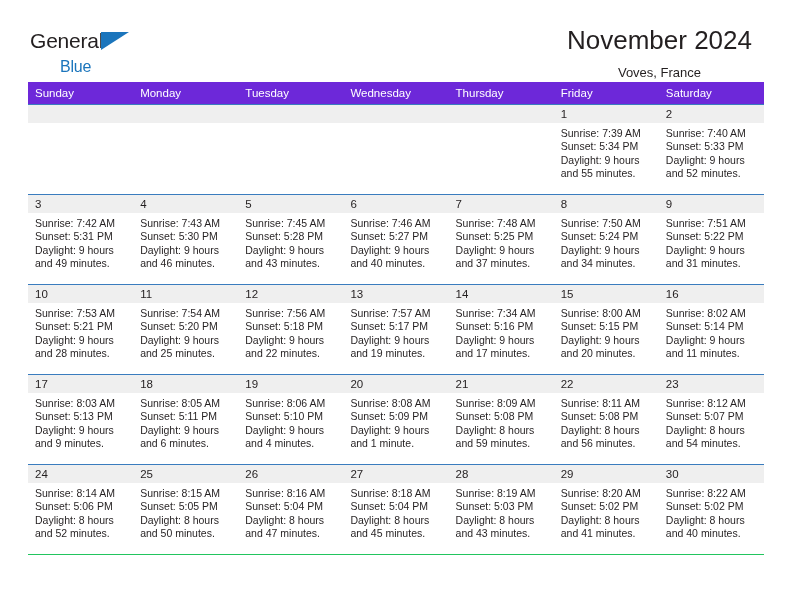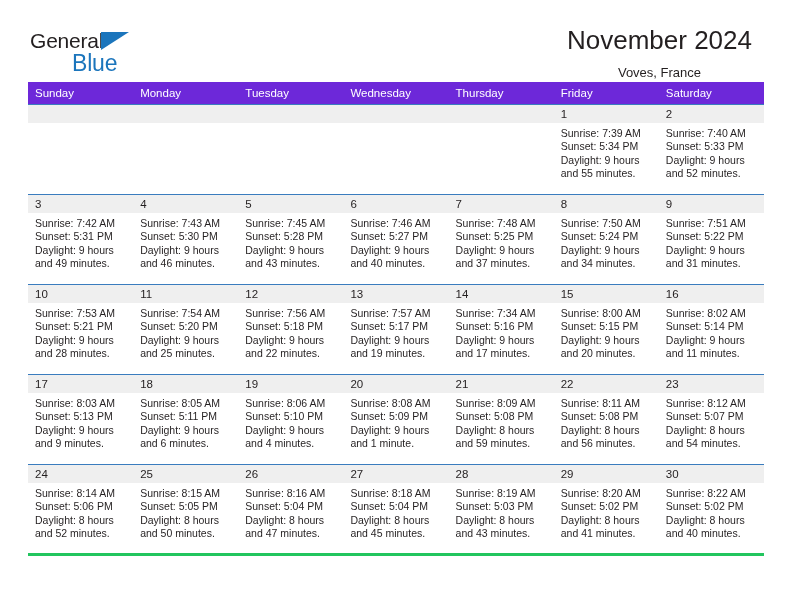--- a/index.html
+++ b/index.html
@@ -37,25 +37,24 @@
     position: absolute;
     left: 2px;
     top: 4px;
     font-size: 21px;
     color: #231f20;
     letter-spacing: -0.2px;
   }
   .brand-blue {
     position: absolute;
     left: 32px;
-    top: 26px;
-    font-size: 23px;
+    top: 33px;
+    font-size: 16px;
     color: #1b75bc;
     letter-spacing: -0.2px;
-    margin-left: 12px;
   }
   .brand-triangle {
     position: absolute;
     left: 73px;
     top: 6px;
     width: 0;
     height: 0;
     border-left: 28px solid #1b75bc;
     border-bottom: 18px solid transparent;
   }
@@ -111,21 +110,21 @@
   }
   tr.week td .daynum { background: #efefef; }
   .daynum.empty { background: #efefef; color: transparent; }
   .info {
     padding: 4px 6px 0 7px;
     font-size: 10.5px;
     line-height: 13.4px;
     color: #231f20;
   }
   .info div { white-space: nowrap; }
-  .calendar tr.last-week td { border-bottom: 3px solid #22c55e; }
+  .calendar tr.last-week td { border-bottom: 1px solid #22c55e; }
 </style>
 </head>
 <body>
 
 <div class="page">
 
   <div class="top-bar">
     <div class="brand">
       <span class="brand-general">General</span>
       <span class="brand-triangle"></span>

